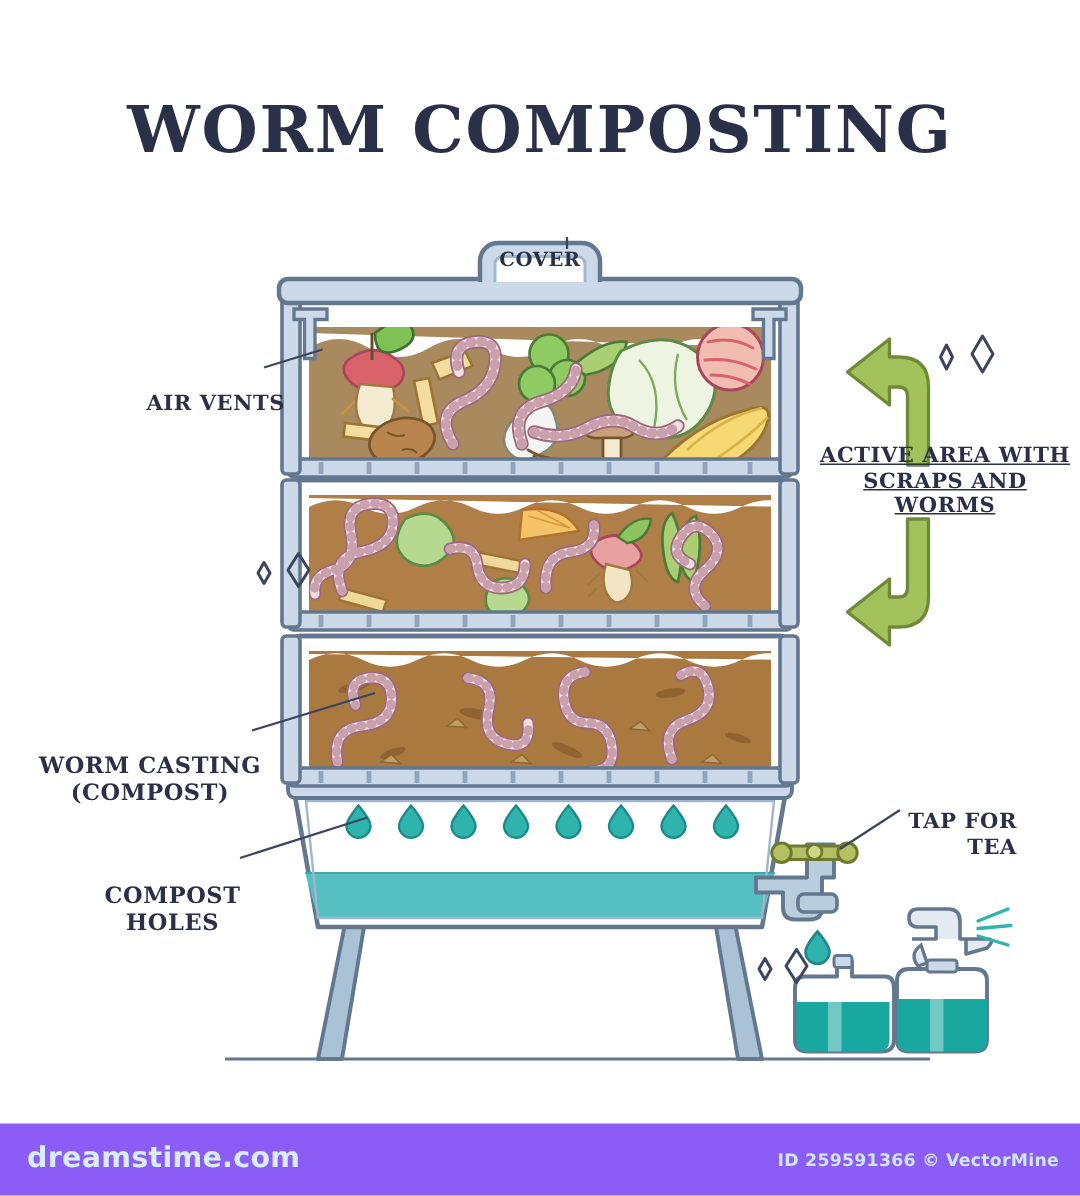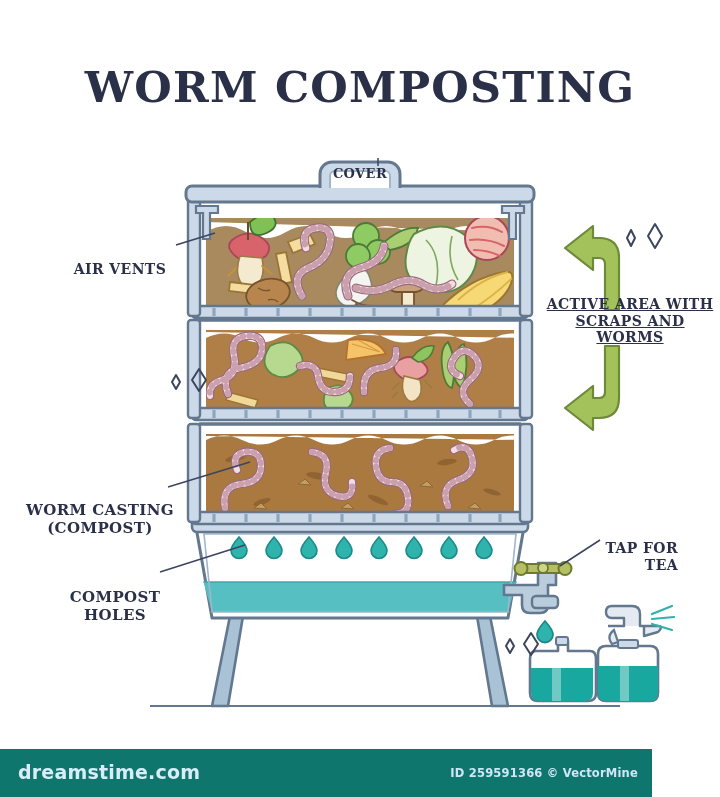--- a/index.html
+++ b/index.html
@@ -24,32 +24,32 @@
     position:absolute;
     font-family:"DejaVu Serif", serif;
     font-weight:700;
     color:#2b3049;
     text-align:center;
     line-height:1.18;
     letter-spacing:.4px;
     margin-top:26px;
   }
   #lbl-cover{left:300px;top:140px;width:120px;font-size:13px;}
-  #lbl-airvents{left:50px;top:235px;width:140px;font-size:14px;}
+  #lbl-airvents{left:50px;top:235px;width:140px;font-size:14px;text-align:right;}
   #lbl-active{left:540px;top:270px;width:180px;font-size:14px;text-decoration:underline;}
   #lbl-casting{left:10px;top:476px;width:180px;font-size:15px;}
   #lbl-drainage{left:40px;top:563px;width:150px;font-size:15px;}
   #lbl-tap{left:578px;top:514px;width:100px;font-size:14px;text-align:right;}
   #lbl-teaband{
     left:215px;top:594px;width:290px;font-size:15px;color:#2b3049;
     letter-spacing:.6px;
   }
   #footer{
-    position:absolute;left:0;top:749px;width:652px;height:48px;
-    background:#0f766e;
+    position:absolute;left:0;top:749px;width:720px;height:48px;
+    background:#8b5cf6;
   }
   #footer .dt{
     position:absolute;left:18px;top:12px;
     font-family:"DejaVu Sans", sans-serif;
     font-size:19px;font-weight:700;color:#d8ecfa;letter-spacing:.2px;
   }
   #footer .idtxt{
     position:absolute;right:14px;top:17px;
     font-family:"DejaVu Sans", sans-serif;
     font-size:11.5px;font-weight:700;color:#cfe6f7;letter-spacing:.2px;

